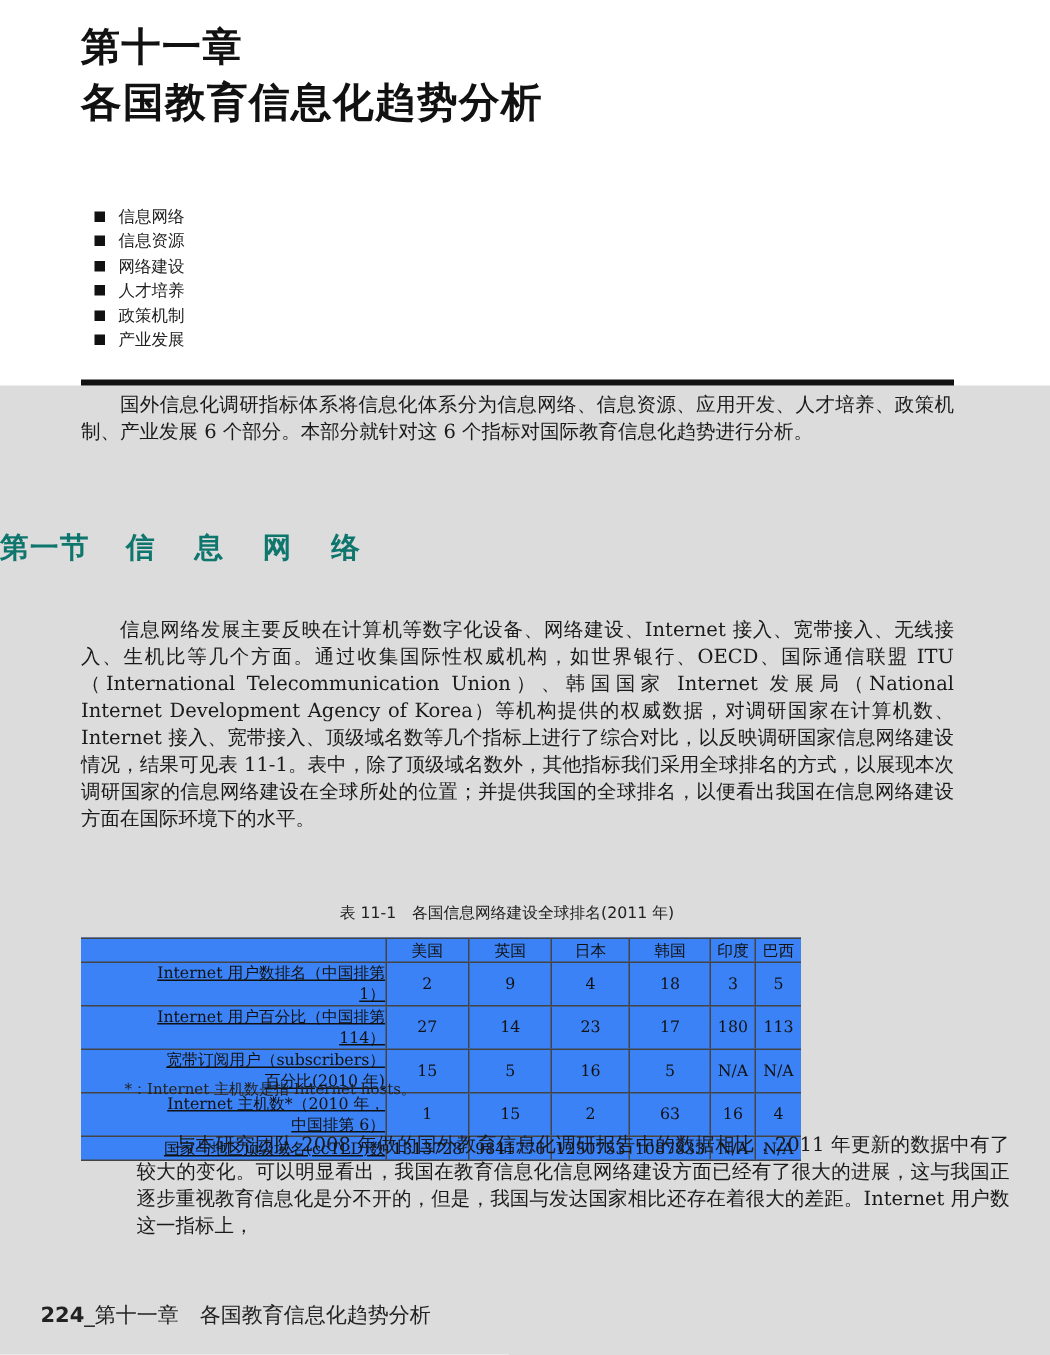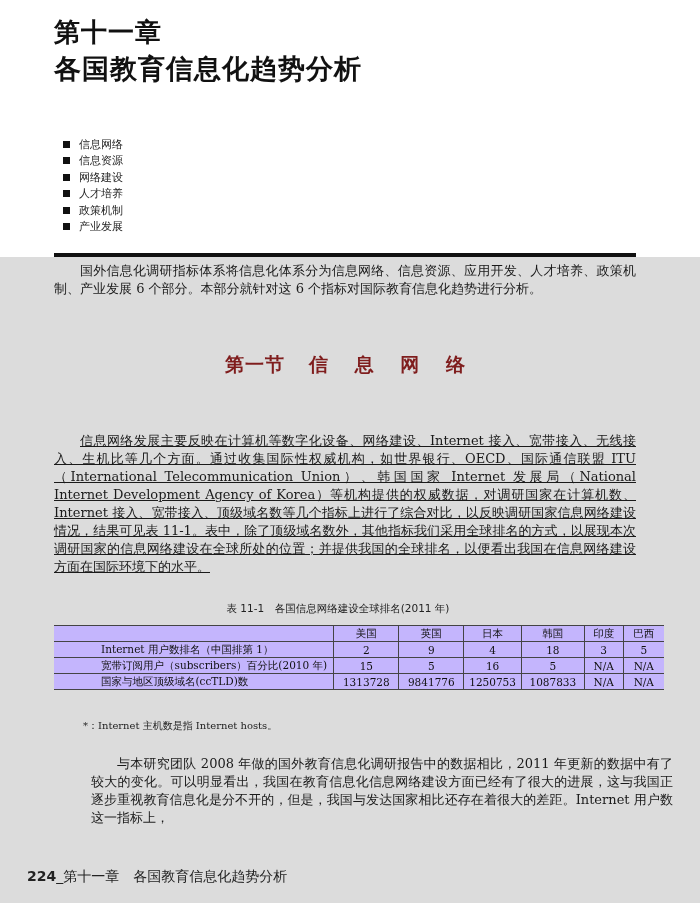--- a/index.html
+++ b/index.html
@@ -32,49 +32,49 @@
   .toc .sq { display:inline-block; width:7px; height:7px; background:#111; margin-right:9px; }
 
   .rule { position:absolute; left:54px; top:253px; width:582px; height:4px; background:#111; }
 
   .para {
     position:absolute; left:54px; width:582px;
     font-size:13px; line-height:18px; color:#1a1a1a;
     text-align:justify; text-indent:26px; margin:0;
   }
   .p1 { top:262px; }
-  .p2 { top:432px;text-decoration:underline; }
+  .p2 { top:412px; }
   .p3 { top:755px;margin-left:37px; }
 
   .section-title {
-    position:absolute; left:0; width:700px; top:352px; text-align:center;
-    font-family:"DejaVu Sans","Liberation Sans",sans-serif;
-    font-size:19px; font-weight:bold; color:#7f1d1d; letter-spacing:1px;
+    position:absolute; left:0; width:700px; top:352px; text-align:left;
+    font-family:"DejaVu Sans","Liberation Sans",sans-serif;
+    font-size:19px; font-weight:bold; color:#0f766e; letter-spacing:1px;
   }
   .section-title .gap { display:inline-block; width:24px; }
   .section-title .spaced { letter-spacing:10px; }
 
   .table-caption {
     position:absolute; left:0; width:676px; top:602px; text-align:center;
     font-family:"DejaVu Sans","Liberation Sans",sans-serif;
     font-size:10.5px; color:#222;
   }
 
   table.data {
-    position:absolute; left:54px; top:625px; width:610px;
-    border-collapse:collapse; background:#c4b5fd;
+    position:absolute; left:54px; top:625px; width:480px;
+    border-collapse:collapse; background:#3b82f6;
     font-size:10.5px; color:#111;
     border-top:1.5px solid #333; border-bottom:1.5px solid #333;
   }
   table.data td, table.data th {
     border-top:1px solid #444; border-bottom:1px solid #444;
     border-left:1px solid #444; height:15px; padding:0;
     text-align:center; font-weight:normal;
   }
-  table.data th:first-child, table.data td:first-child { border-left:none; text-align:left; padding-left:47px; }
+  table.data th:first-child, table.data td:first-child { border-left:none; text-align:right; padding-left:47px;text-decoration:underline; }
   col.c0 { width:267px; }
   col.c1 { width:62px; }
   col.c2 { width:62px; }
   col.c3 { width:55px; }
   col.c4 { width:60px; }
   col.c5 { width:37px; }
   col.c6 { width:39px; }
 
   .footnote {
     position:absolute; left:58px; top:719px;
@@ -162,29 +162,47 @@
     <tr>
       <td>Internet 用户数排名（中国排第 1）</td>
       <td>2</td>
       <td>9</td>
       <td>4</td>
       <td>18</td>
       <td>3</td>
       <td>5</td>
     </tr>
     <tr>
+      <td>Internet 用户百分比（中国排第 114）</td>
+      <td>27</td>
+      <td>14</td>
+      <td>23</td>
+      <td>17</td>
+      <td>180</td>
+      <td>113</td>
+    </tr>
+    <tr>
       <td>宽带订阅用户（subscribers）百分比(2010 年)</td>
       <td>15</td>
       <td>5</td>
       <td>16</td>
       <td>5</td>
       <td>N/A</td>
       <td>N/A</td>
     </tr>
     <tr>
+      <td>Internet 主机数*（2010 年，中国排第 6）</td>
+      <td>1</td>
+      <td>15</td>
+      <td>2</td>
+      <td>63</td>
+      <td>16</td>
+      <td>4</td>
+    </tr>
+    <tr>
       <td>国家与地区顶级域名(ccTLD)数</td>
       <td>1313728</td>
       <td>9841776</td>
       <td>1250753</td>
       <td>1087833</td>
       <td>N/A</td>
       <td>N/A</td>
     </tr>
   </tbody>
 </table>

